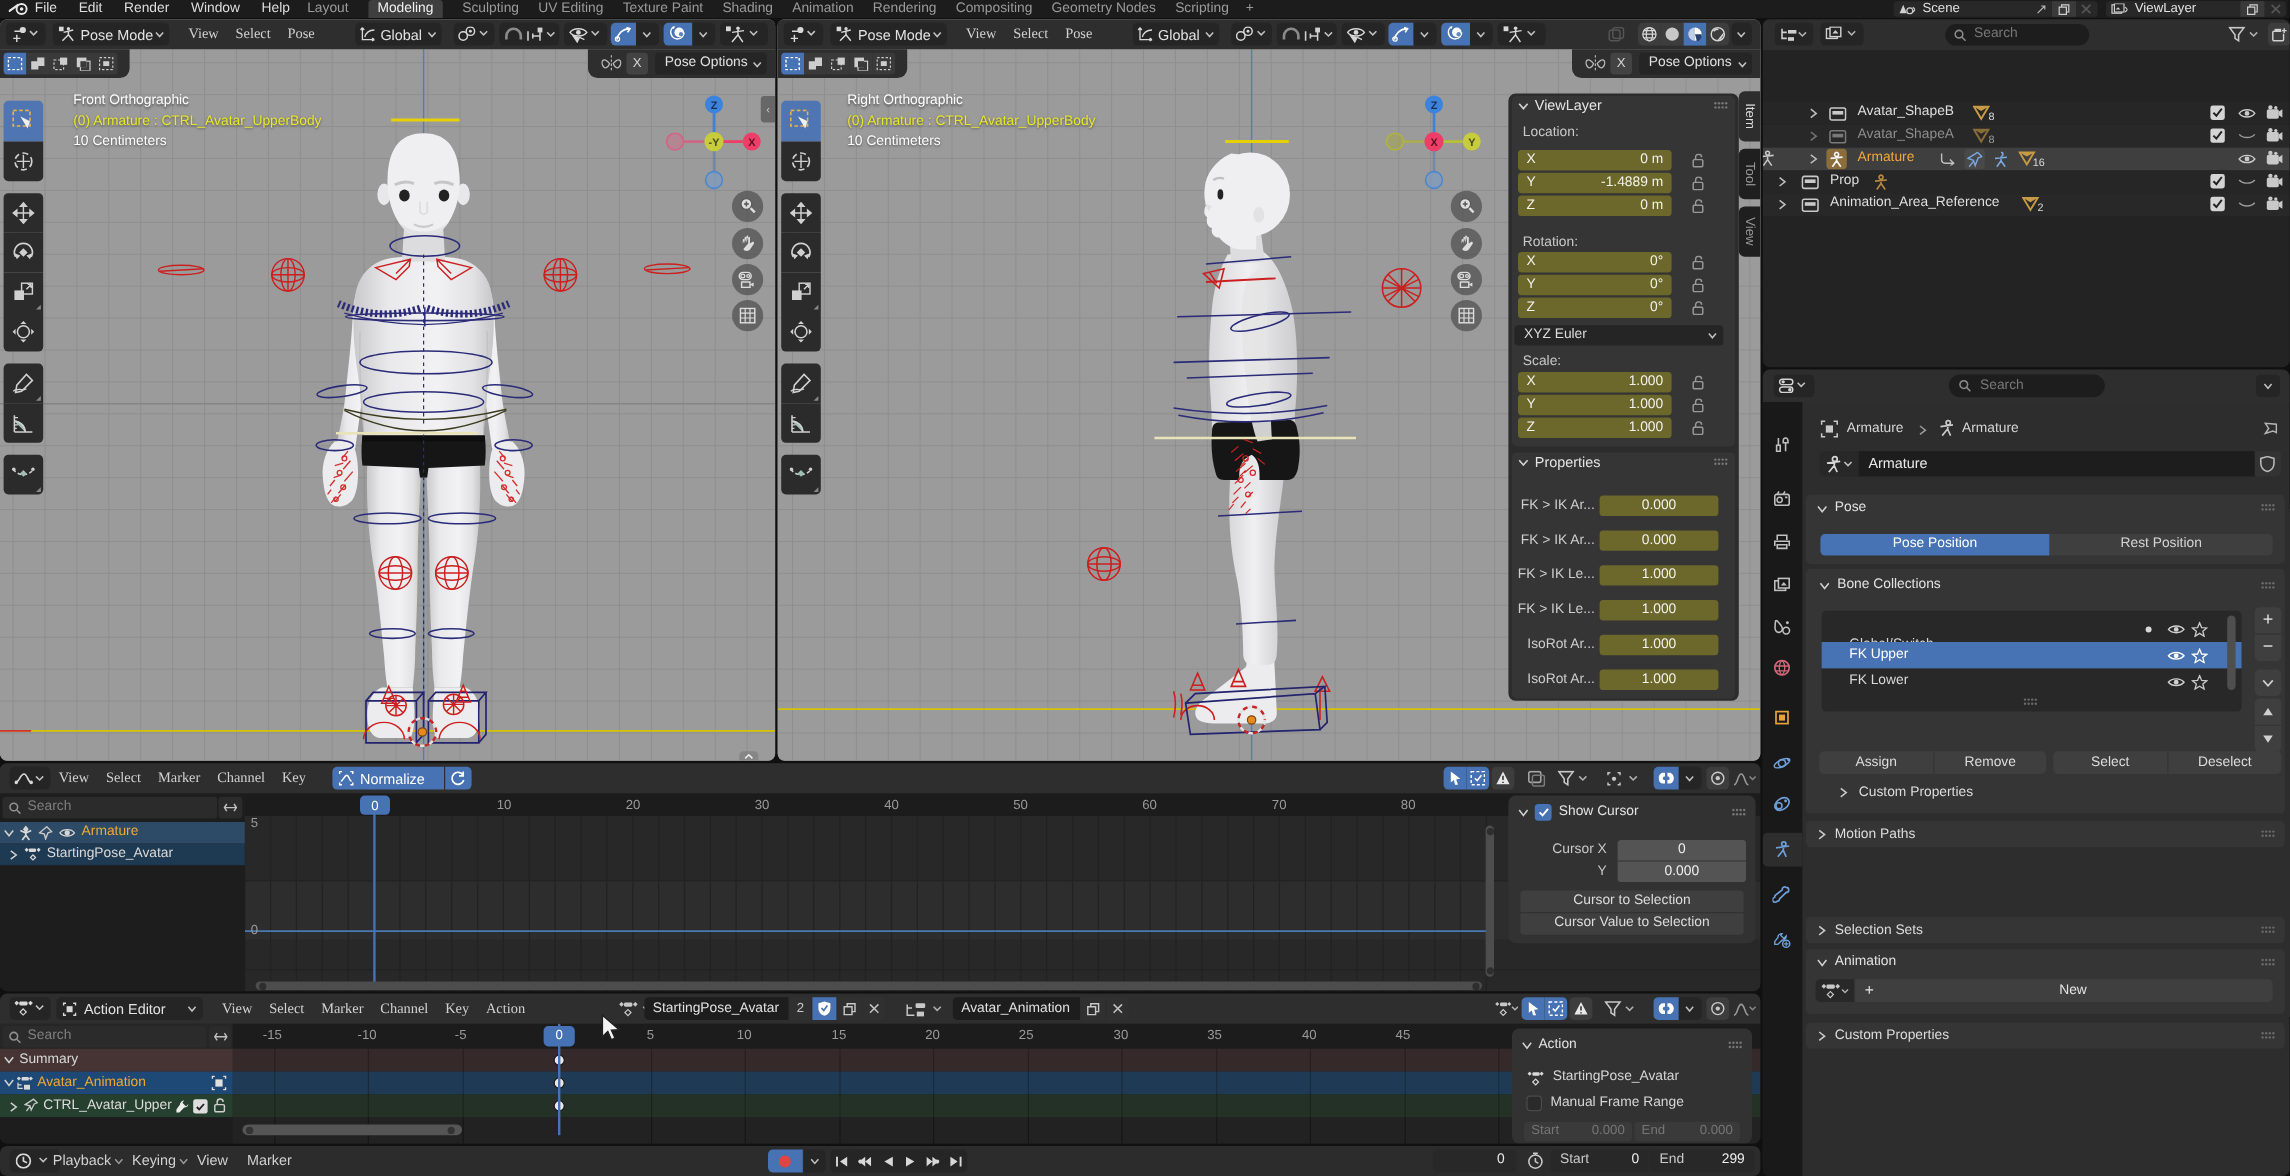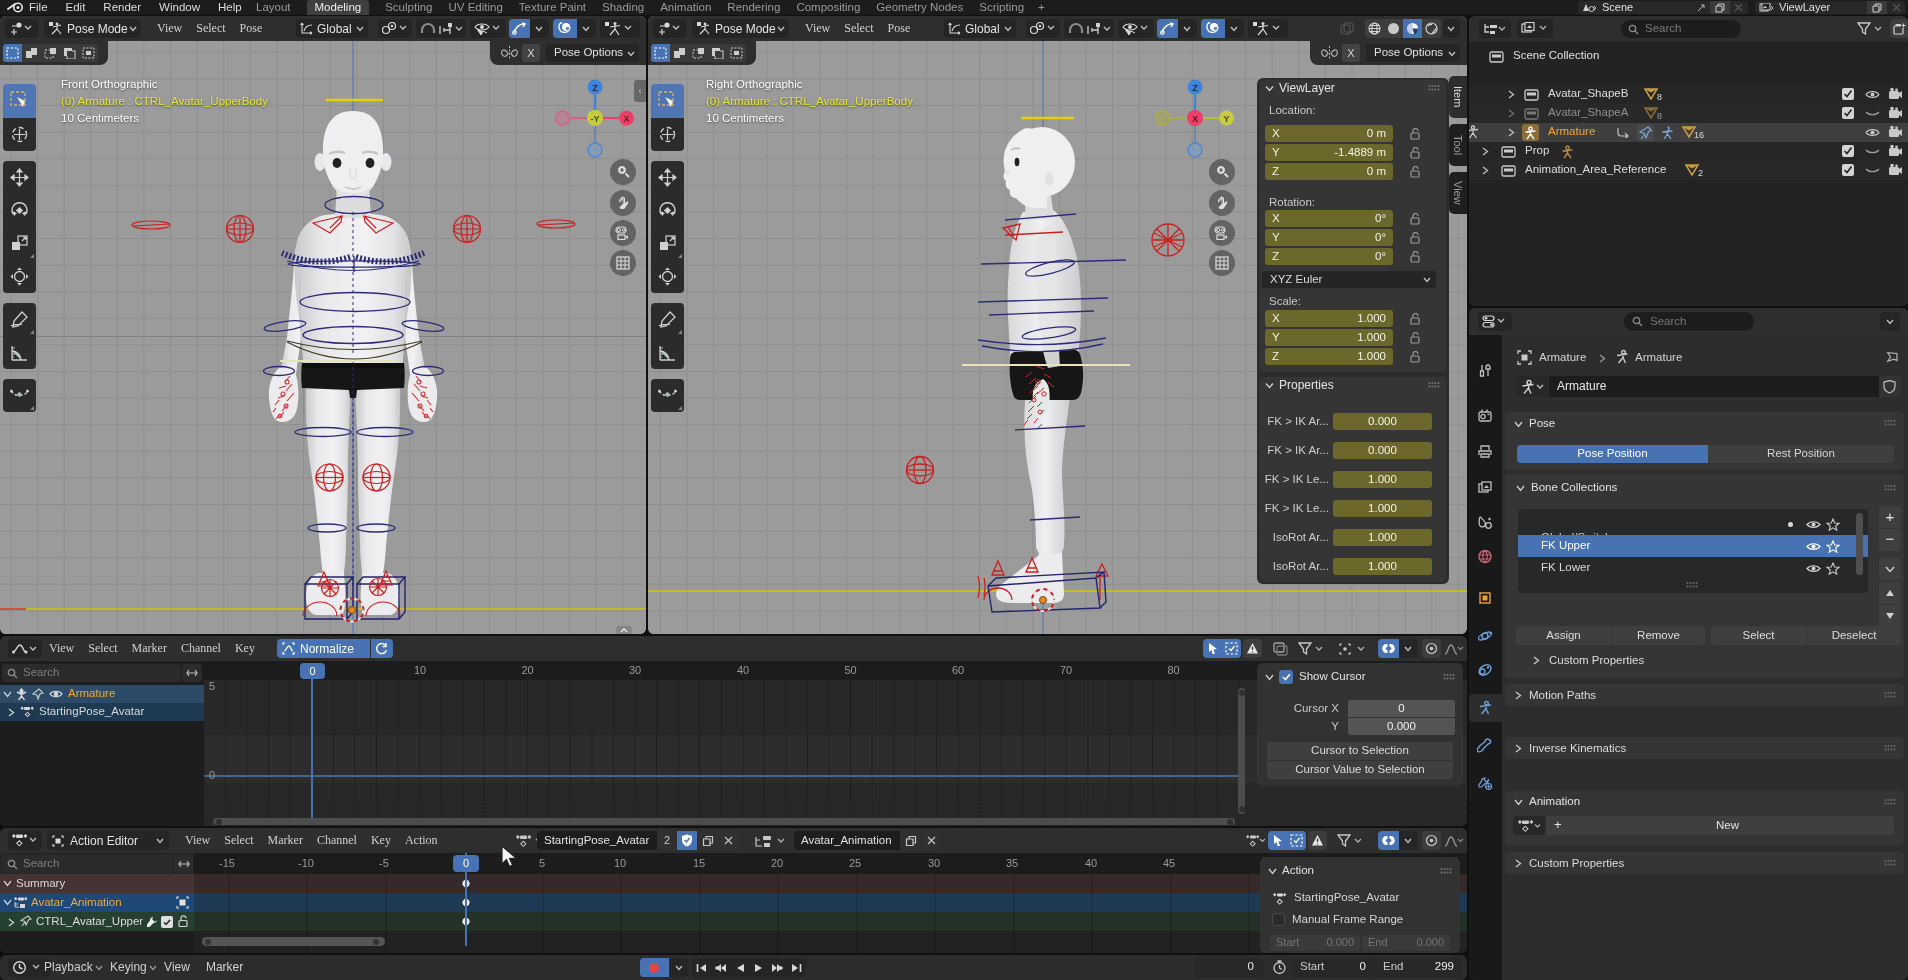--- a/index.html
+++ b/index.html
@@ -1575,26 +1575,20 @@
     <div class="abs" style="left:421px;top:3px;width:19px;height:19px;background:#3d3d3d;border-radius:4px;">
         <svg style="margin:3px 0 0 3px;" width="13" height="13" viewBox="0 0 13 13">
           <rect x="1" y="4" width="9" height="8" rx="1" fill="none" stroke="#d0d0d0" stroke-width="1.2"></rect>
           <rect x="2.5" y="2" width="6" height="2" fill="#d0d0d0"></rect>
           <circle cx="10.5" cy="3.5" r="2.6" fill="#3d3d3d"></circle>
           <path d="M10.5 1.5 L10.5 5.5 M8.5 3.5 L12.5 3.5" stroke="#d0d0d0" stroke-width="1.2"></path>
         </svg>
       </div>
   </div>
   <div class="abs" style="left:0;top:26px;width:439px;height:264px;background:#232323;"></div>
-  <div class="abs or" style="top:31px;background:#232323;">
-    <svg class="oi" style="left:20px;">
-        <use href="#collx"></use>
-      </svg>
-    <span class="abs" style="left:44px;top:2px;color:#e0e0e0;font-size:11.5px;">Scene Collection</span>
-  </div>
   <div class="abs or" style="top:69px;background:#262626;">
     <svg class="abs" style="left:39px;top:5px;" width="7" height="9" viewBox="0 0 7 9">
         <path d="M1 1 L5.5 4.5 L1 8" stroke="#bdbdbd" stroke-width="1.3" fill="none"></path>
       </svg>
     <svg class="oi" style="left:55px;">
         <use href="#collx"></use>
       </svg>
     <span class="abs" style="left:79px;top:2px;color:#dedede;font-size:11.5px;">Avatar_ShapeB</span>
     <svg class="oi" style="left:175px;">
         <use href="#meshd"></use>
@@ -1965,23 +1959,23 @@
           <circle cx="1.5" cy="2" r="1"></circle>
           <circle cx="4.5" cy="2" r="1"></circle>
           <circle cx="7.5" cy="2" r="1"></circle>
           <circle cx="10.5" cy="2" r="1"></circle>
           <circle cx="1.5" cy="5.5" r="1"></circle>
           <circle cx="4.5" cy="5.5" r="1"></circle>
           <circle cx="7.5" cy="5.5" r="1"></circle>
           <circle cx="10.5" cy="5.5" r="1"></circle>
         </g>
       </svg></div>
-  <div class="abs cpnl" style="top:429px;"><svg class="cchev" style="left:10px;">
+  <div class="abs cpnl" style="top:456px;"><svg class="cchev" style="left:10px;">
         <path d="M1 1 L5.5 4.5 L1 8" stroke="#c9c9c9" stroke-width="1.3" fill="none"></path>
-      </svg><span style="margin-left:24px;">Inverse Kinematics</span><svg class="cdots">
+      </svg><span style="margin-left:24px;">Selection Sets</span><svg class="cdots">
         <g fill="#6a6a6a">
           <circle cx="1.5" cy="2" r="1"></circle>
           <circle cx="4.5" cy="2" r="1"></circle>
           <circle cx="7.5" cy="2" r="1"></circle>
           <circle cx="10.5" cy="2" r="1"></circle>
           <circle cx="1.5" cy="5.5" r="1"></circle>
           <circle cx="4.5" cy="5.5" r="1"></circle>
           <circle cx="7.5" cy="5.5" r="1"></circle>
           <circle cx="10.5" cy="5.5" r="1"></circle>
         </g>

